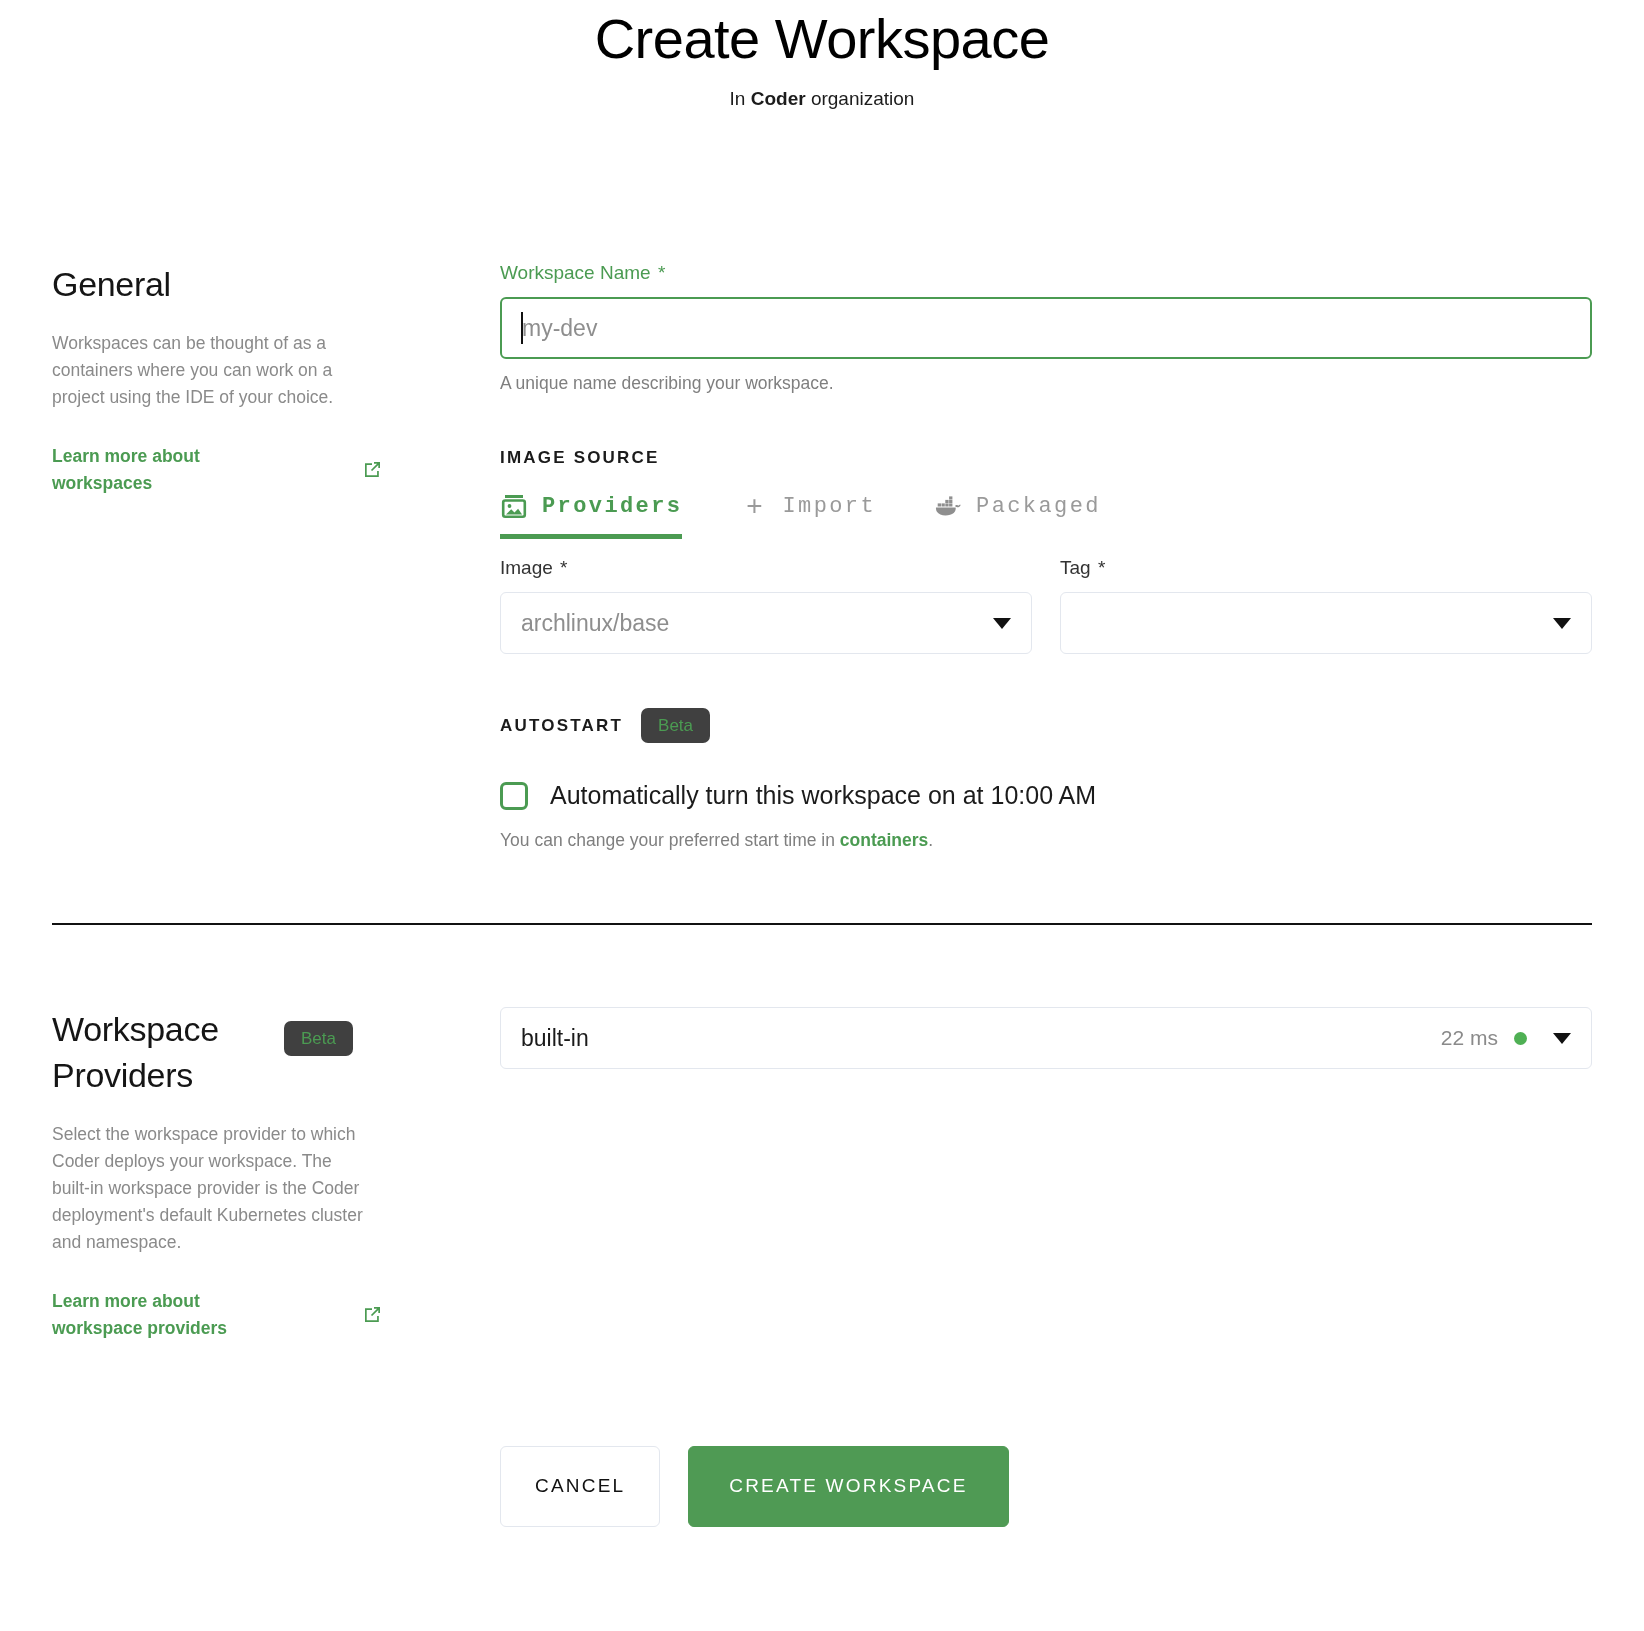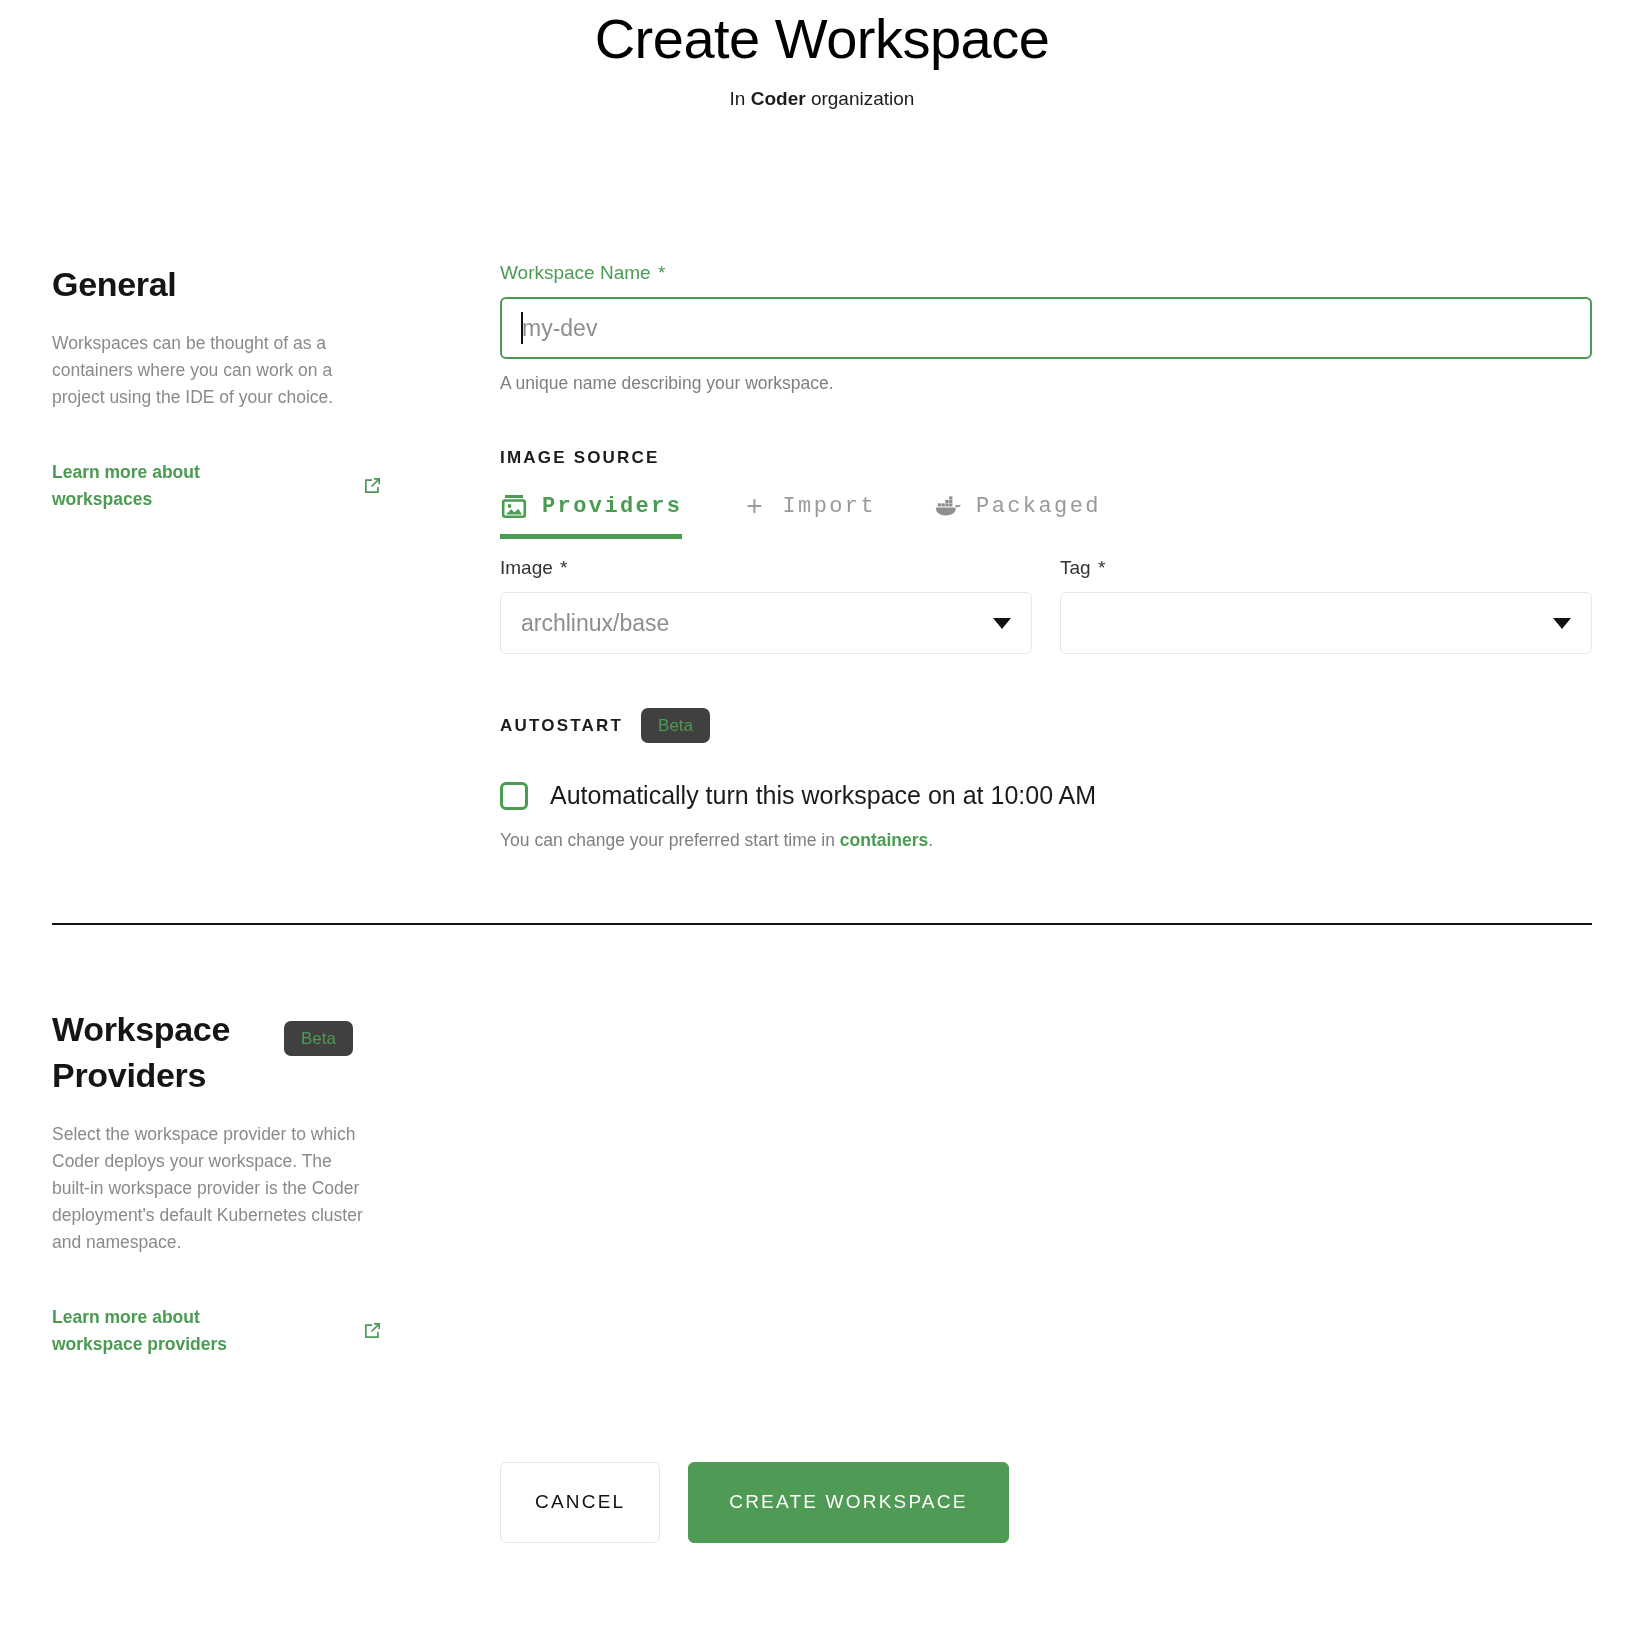--- a/index.html
+++ b/index.html
@@ -60,37 +60,37 @@
     padding-left: 26px;
     box-sizing: border-box;
   }
 
   .aside-head {
     display: flex;
     align-items: flex-start;
   }
   .aside-title {
     font-size: 34px;
-    font-weight: 700;
+    font-weight: 400;
     color: #151515;
     margin: 0;
     line-height: 1.35;
     letter-spacing: -0.3px;
   }
   .aside-desc {
     font-size: 17.5px;
     line-height: 27px;
     color: #8a8a8a;
     margin: 22px 0 0 0;
     max-width: 312px;
   }
   .aside-link {
     display: flex;
     align-items: center;
-    margin-top: 48px;
+    margin-top: 32px;
     max-width: 330px;
   }
   .aside-link-text {
     color: #4b9b52;
     font-weight: 700;
     font-size: 17.5px;
     line-height: 27px;
     max-width: 220px;
     cursor: pointer;
   }
@@ -464,20 +464,28 @@
         <span class="ext-icon">
           <svg width="19" height="19" viewBox="0 0 19 19">
             <path d="M2 3.2h7v1.7H3.7v10.4h10.4V11h1.7v6H2z" fill="#4b9b52"></path>
             <path d="M11 2h6v6h-1.7V4.9l-6.2 6.2-1.2-1.2 6.2-6.2H11z" fill="#4b9b52"></path>
           </svg>
         </span>
       </div>
     </div>
 
     <div class="section-main">
+      <div class="select">
+        <span class="value filled">built-in</span>
+        <span class="right">
+          <span class="latency">22 ms</span>
+          <span class="status-dot"></span>
+          <span class="caret-down"></span>
+        </span>
+      </div>
     </div>
   </div>
 
   <div class="footer">
     <div class="footer-inner">
       <button class="btn btn-cancel">CANCEL</button>
       <button class="btn btn-primary">CREATE WORKSPACE</button>
     </div>
   </div>
 

